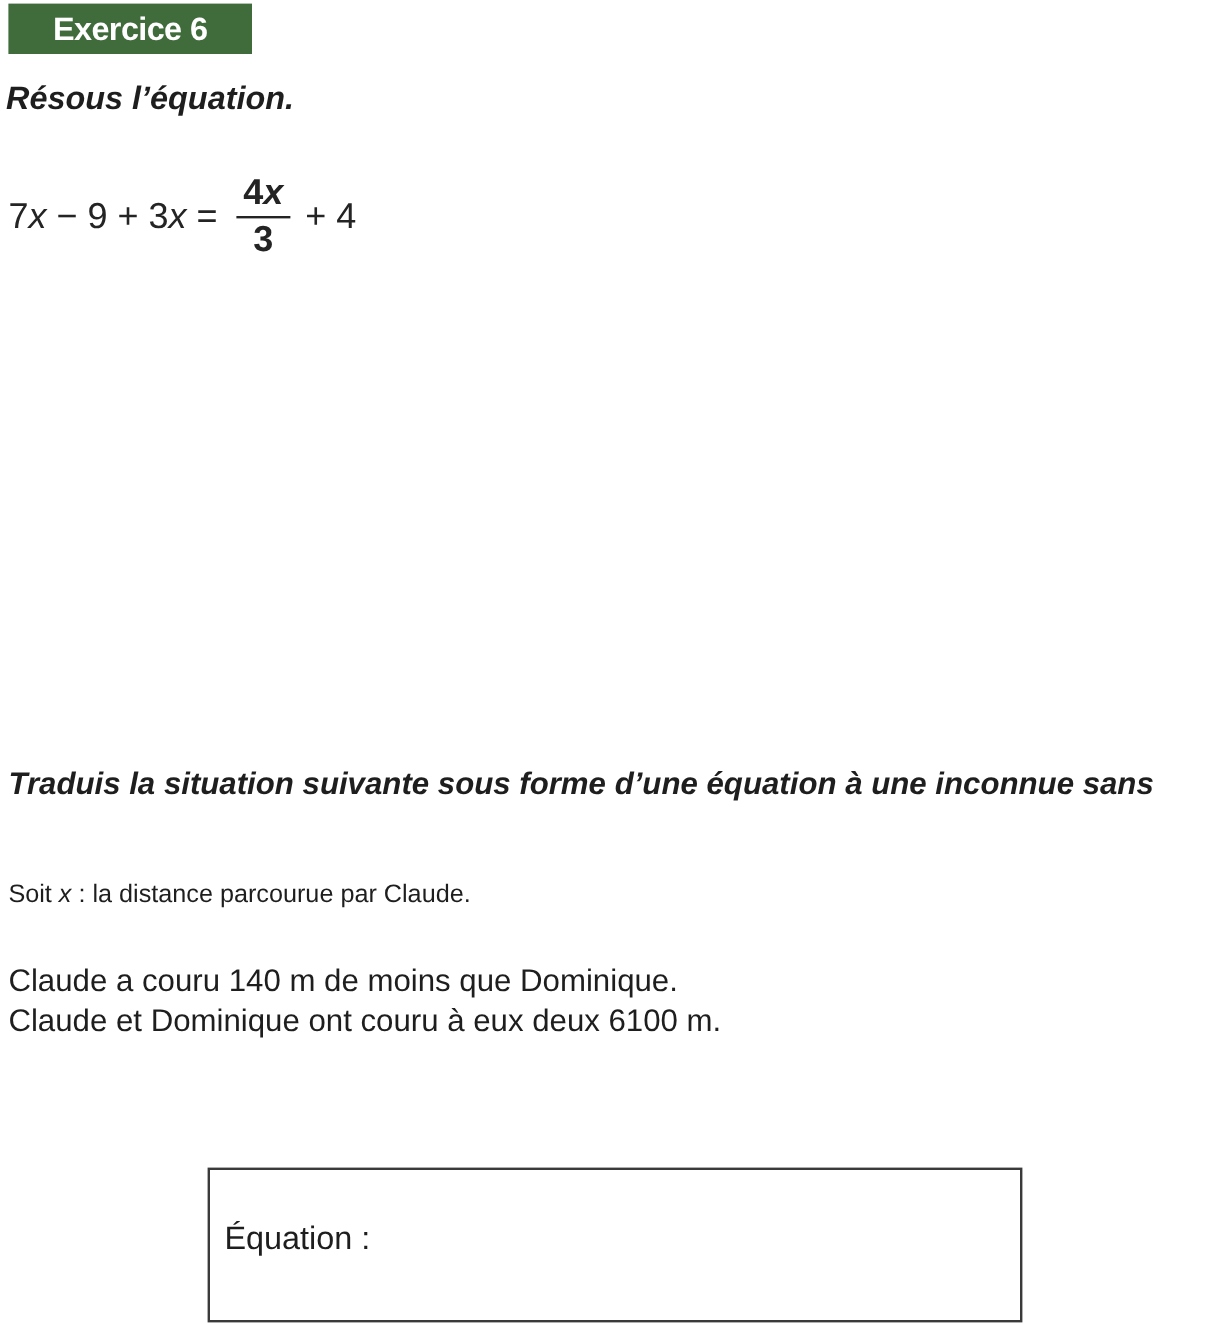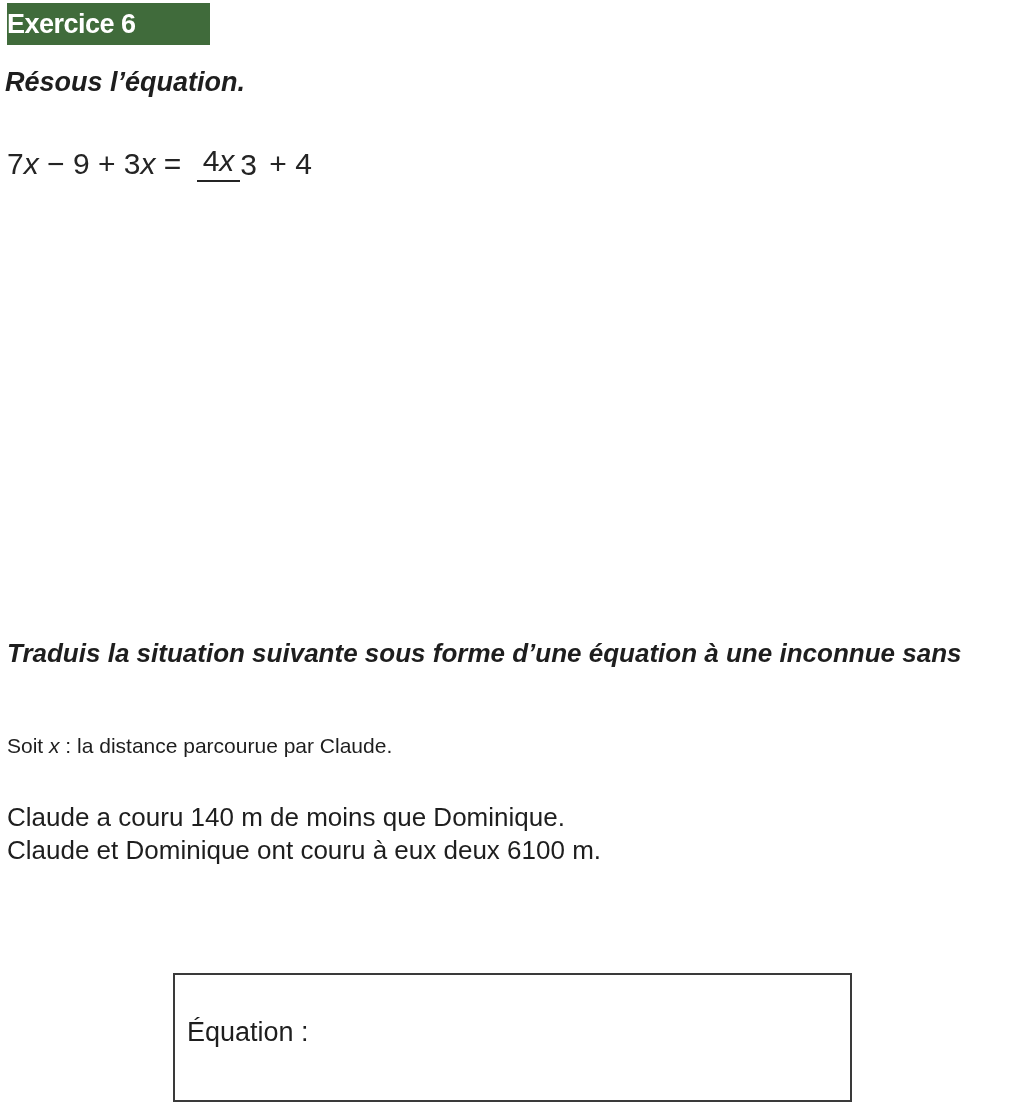--- a/index.html
+++ b/index.html
@@ -2,32 +2,32 @@
 <html lang="fr"><head>
 <meta charset="utf-8">
 <style>
   html,body{margin:0;padding:0;}
   body{
     width:1016px;height:1103px;position:relative;background:#ffffff;
     font-family:"Liberation Sans", sans-serif;color:#1e1e1e;overflow:hidden;
   }
   .badge{
     position:absolute;left:7px;top:3px;width:203px;height:42px;
-    background:#406B3B;color:#ffffff;display:flex;align-items:center;justify-content:flex-start;
+    background:#406B3B;color:#ffffff;display:flex;align-items:center;justify-content:center;
     font-weight:bold;font-size:27px;letter-spacing:-0.5px;
   }
   .h1{
     position:absolute;left:5px;top:67px;font-size:27px;font-weight:bold;white-space:nowrap;font-style:italic;
   }
   .equation{
     position:absolute;left:7px;top:146px;display:flex;align-items:center;
     font-size:30px;color:#242424;white-space:pre;
   }
   .equation i{font-style:italic;}
-  .frac{display:inline-flex;flex-direction:row;align-items:center;margin:0 4px 0 7px;}
+  .frac{display:inline-flex;flex-direction:column;align-items:center;margin:0 4px 0 7px;font-weight:bold;}
   .frac .num{padding:0 6px 3px;border-bottom:2.5px solid #242424;line-height:1.02;}
   .frac .den{line-height:1.05;padding-top:2px;}
   .h2{
     position:absolute;left:7px;top:637px;font-size:26px;font-weight:bold;line-height:33px;white-space:nowrap;font-style:italic;
   }
   .soit{
     position:absolute;left:7px;top:734px;font-size:21px;white-space:pre;
   }
   .facts{
     position:absolute;left:7px;top:801px;font-size:26px;line-height:33px;white-space:nowrap;

